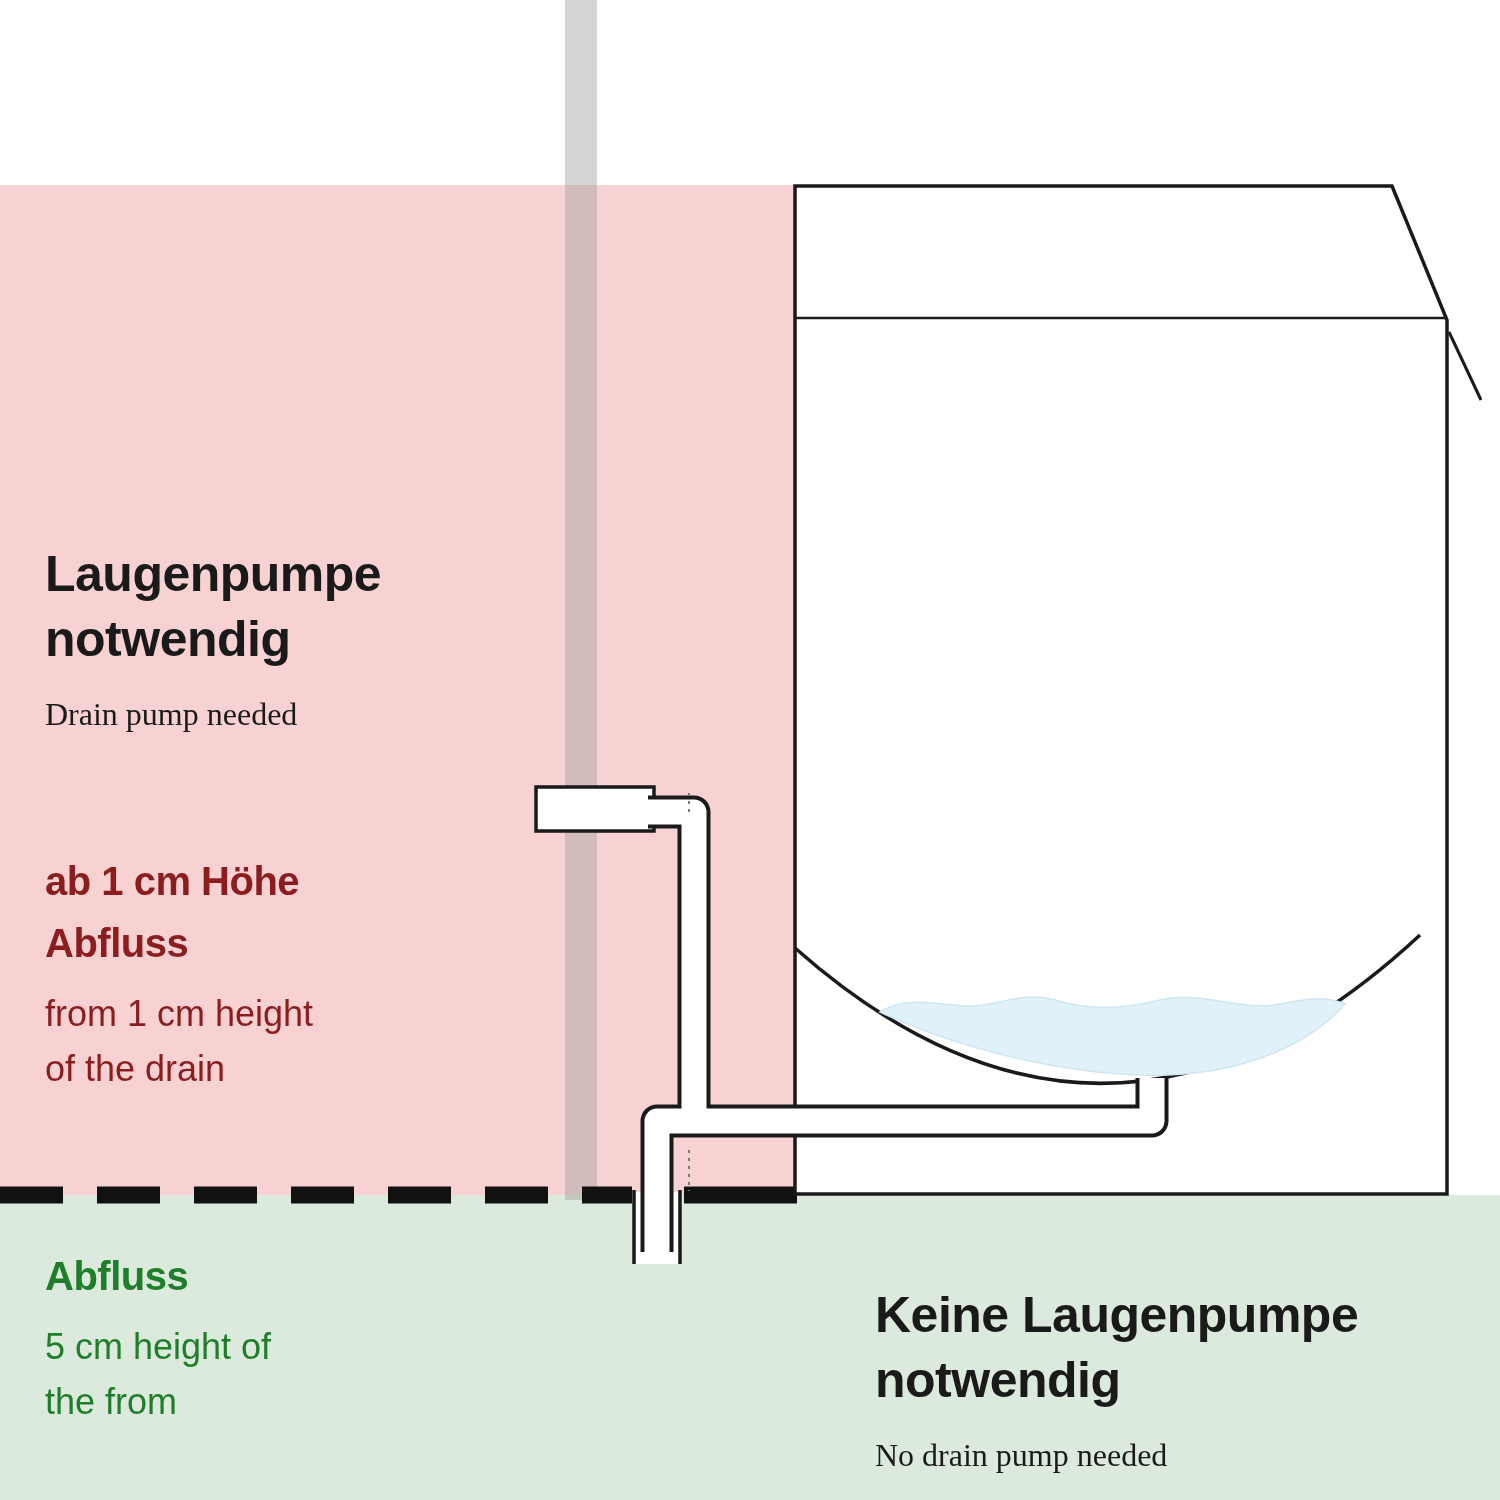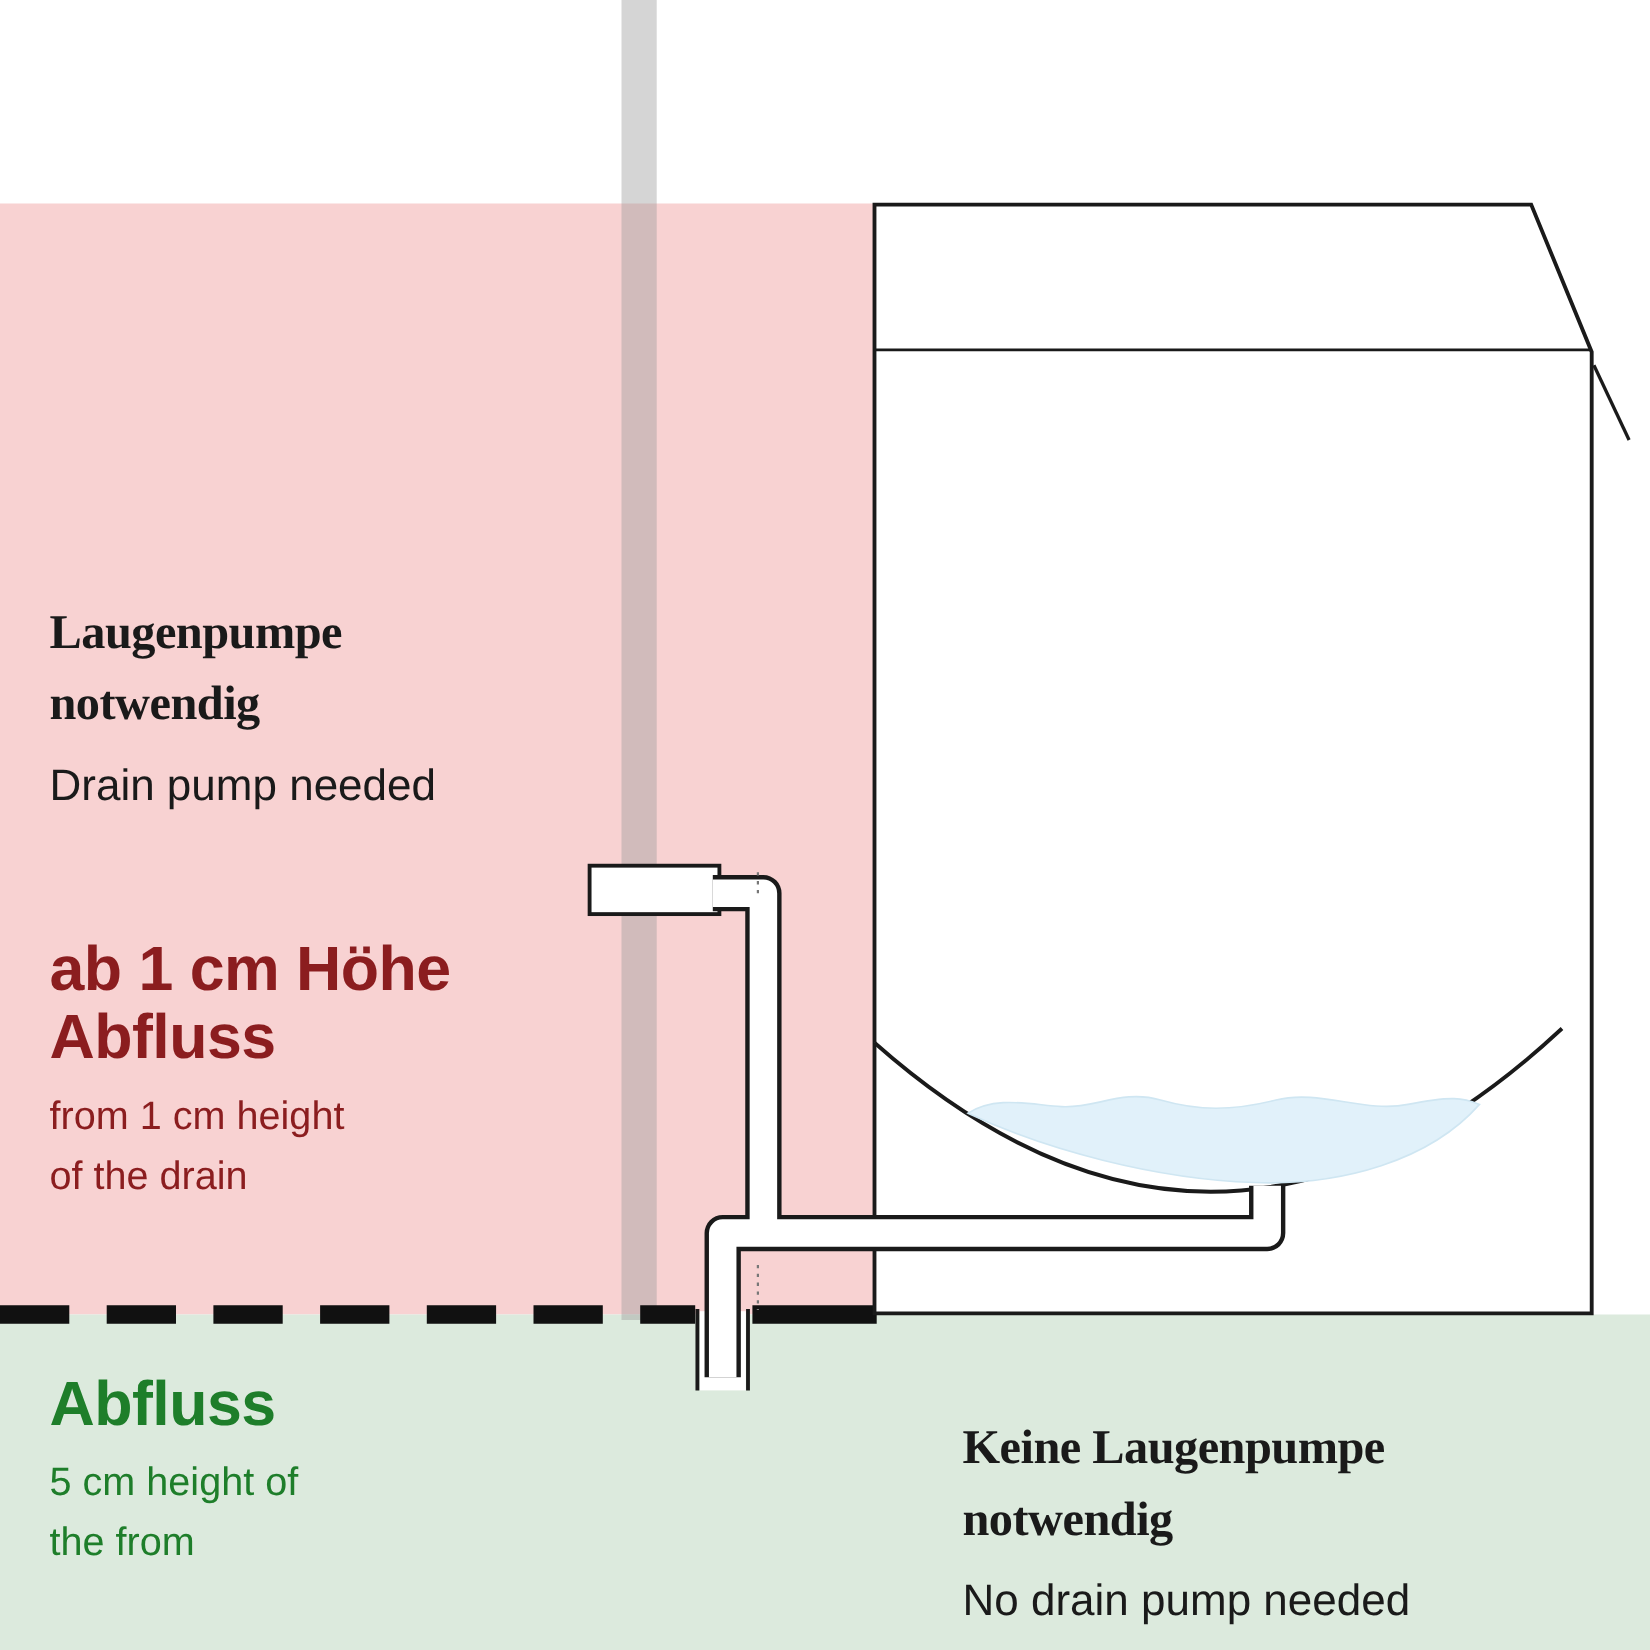--- a/index.html
+++ b/index.html
@@ -12,35 +12,35 @@
     font-family: "Liberation Sans", sans-serif;
   }
   .diagram-svg {
     position: absolute;
     left: 0; top: 0;
     width: 1500px; height: 1500px;
   }
   .txt-block { position: absolute; white-space: nowrap; }
   .t-bold {
     font-weight: bold;
-    font-size: 44px;
+    font-size: 50px;
     line-height: 65px;
     letter-spacing: -0.5px;
-    font-family: Liberation Serif, serif;
   }
   .t-bold-sm {
     font-weight: bold;
-    font-size: 57px;
+    font-size: 40px;
     line-height: 62px;
     letter-spacing: -0.5px;
   }
   .t-reg {
     font-weight: normal;
-    font-size: 40px;
+    font-size: 32px;
     line-height: 56px;
+    font-family: Liberation Serif, serif;
   }
   .t-reg-sm {
     font-weight: normal;
     font-size: 36px;
     line-height: 55px;
   }
   .gap-sm { margin-top: 14px; }
   .gap-xs { margin-top: 12px; }
   .c-black { color: #1a1a1a; }
   .c-darkred { color: #8b1d1f; }

